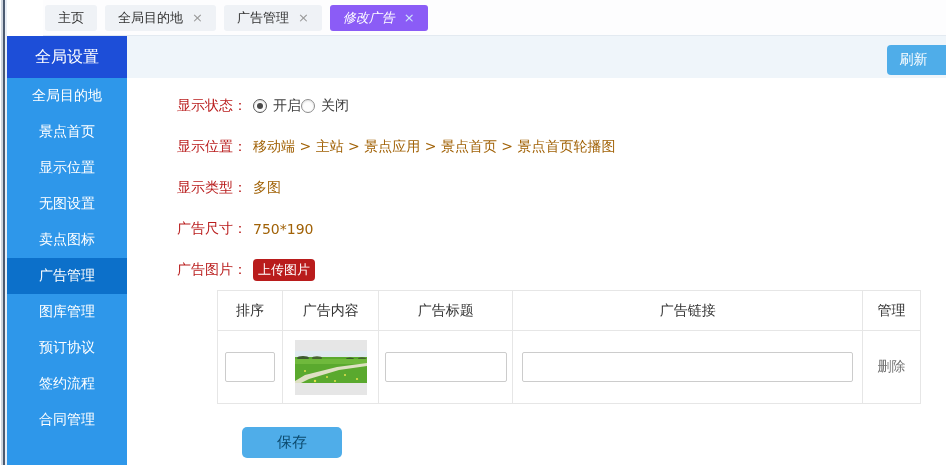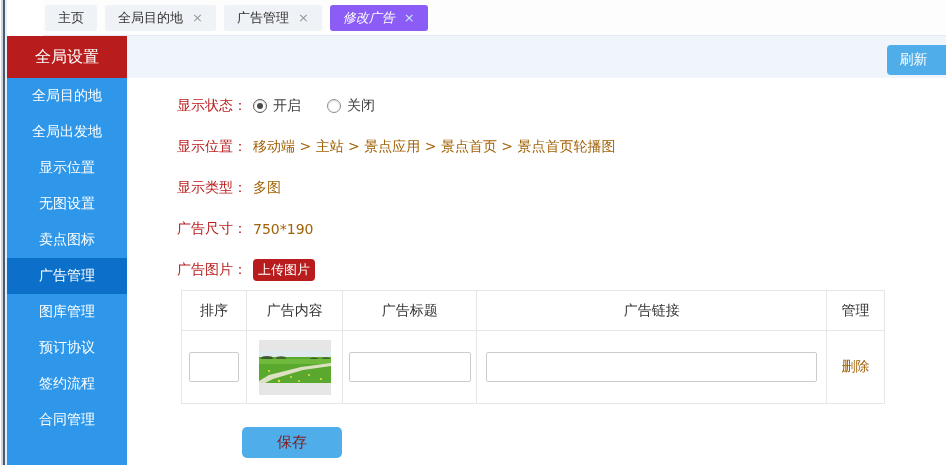--- a/index.html
+++ b/index.html
@@ -29,21 +29,21 @@
   .tab .tab-close { font-size:13px; color:#999; line-height:1; }
   .tab.active { background:#8b5cf6; color:#fff;font-style:italic; }
   .tab.active .tab-close { color:#cfe6fb; }
 
   
   .sidebar {
     position:absolute; left:7px; top:36px; width:120px; height:429px;
     background:#2e97ea; color:#fff;
   }
   .side-header {
-    height:42px; background:#b91c1c; display:flex; align-items:center;
+    height:42px; background:#1d4ed8; display:flex; align-items:center;
     justify-content:center; font-size:16px;
   }
   .side-item {
     height:36px; display:flex; align-items:center; justify-content:center;
     font-size:14px; cursor:pointer;
   }
   .side-item.selected { background:#0c70ca; }
 
   
   .main {
@@ -57,41 +57,41 @@
     font-size:14px; padding-right:14px; text-align:center; cursor:pointer;
     font-family:inherit;
   }
 
   .form-area { padding:7px 0 0 50px; }
   .form-row { height:41px; display:flex; align-items:center; }
   .form-label { width:76px; color:#b91c1c; flex-shrink:0; }
   .form-value { color:#a16207; }
 
   
-  .radio-group { display:flex; align-items:center; gap:26px; }
+  .radio-group { display:flex; align-items:center; }
   .radio-opt { display:flex; align-items:center; gap:6px; cursor:pointer; }
   .radio-dot {
     width:14px; height:14px; border-radius:50%; border:1px solid #8d8d8d;
     background:#fdfdfd; position:relative;
     box-shadow:inset 0 1px 2px rgba(0,0,0,.12);
   }
   .radio-dot.checked { border-color:#555; }
   .radio-dot.checked::after {
     content:""; position:absolute; left:3px; top:3px; width:6px; height:6px;
     border-radius:50%; background:#4a4a4a;
   }
 
   .upload-btn {
     width:62px; height:22px; background:#b91c1c; color:#fff; border:none;
     border-radius:4px; font-size:13px; cursor:pointer; font-family:inherit;
   }
 
   
   .ad-table {
-    margin-left:54px; width:704px; border-collapse:collapse; table-layout:fixed;
+    margin-left:90px; width:704px; border-collapse:collapse; table-layout:fixed;
   }
   .ad-table th, .ad-table td {
     border:1px solid #e6e6e6; text-align:center; vertical-align:middle;
   }
   .ad-table th { height:40px; font-weight:normal; color:#333; font-size:14px; }
   .ad-table td { height:73px; }
   .col-sort{width:65px;} .col-content{width:96px;} .col-title{width:134px;}
   .col-link{width:349px;} .col-manage{width:58px;}
 
   .cell-input {
@@ -99,25 +99,25 @@
     padding:0 5px; font-family:inherit; color:#333; outline:none;
   }
   .input-sort{width:50px;} .input-title{width:122px;} .input-link{width:331px;}
 
   .thumb-box {
     width:72px; height:55px; background:#e6e6e6; margin:0 auto;
     display:flex; align-items:center; justify-content:center;
   }
   .thumb-box svg { display:block; }
 
-  .delete-link { color:#a16207; text-decoration:none; font-size:14px; cursor:pointer; }
+  .delete-link { color:#737373; text-decoration:none; font-size:14px; cursor:pointer; }
 
   .save-btn {
     margin:23px 0 0 115px; width:100px; height:31px; background:#4fade9;
-    color:#7f1d1d; border:none; border-radius:5px; font-size:15px; cursor:pointer;
+    color:#0c4a6e; border:none; border-radius:5px; font-size:15px; cursor:pointer;
     font-family:inherit;
   }
 </style>
 </head>
 <body>
 
 <div class="edge-strip"></div>
 
 <div class="tabbar">
   <div class="tab">
@@ -134,21 +134,21 @@
   </div>
   <div class="tab active">
     <span>修改广告</span>
     <span class="tab-close">×</span>
   </div>
 </div>
 
 <div class="sidebar">
   <div class="side-header">全局设置</div>
   <div class="side-item">全局目的地</div>
-  <div class="side-item">全局出发地</div>
+  <div class="side-item">景点首页</div>
   <div class="side-item">显示位置</div>
   <div class="side-item">无图设置</div>
   <div class="side-item">卖点图标</div>
   <div class="side-item selected">广告管理</div>
   <div class="side-item">图库管理</div>
   <div class="side-item">预订协议</div>
   <div class="side-item">签约流程</div>
   <div class="side-item">合同管理</div>
 </div>
 

